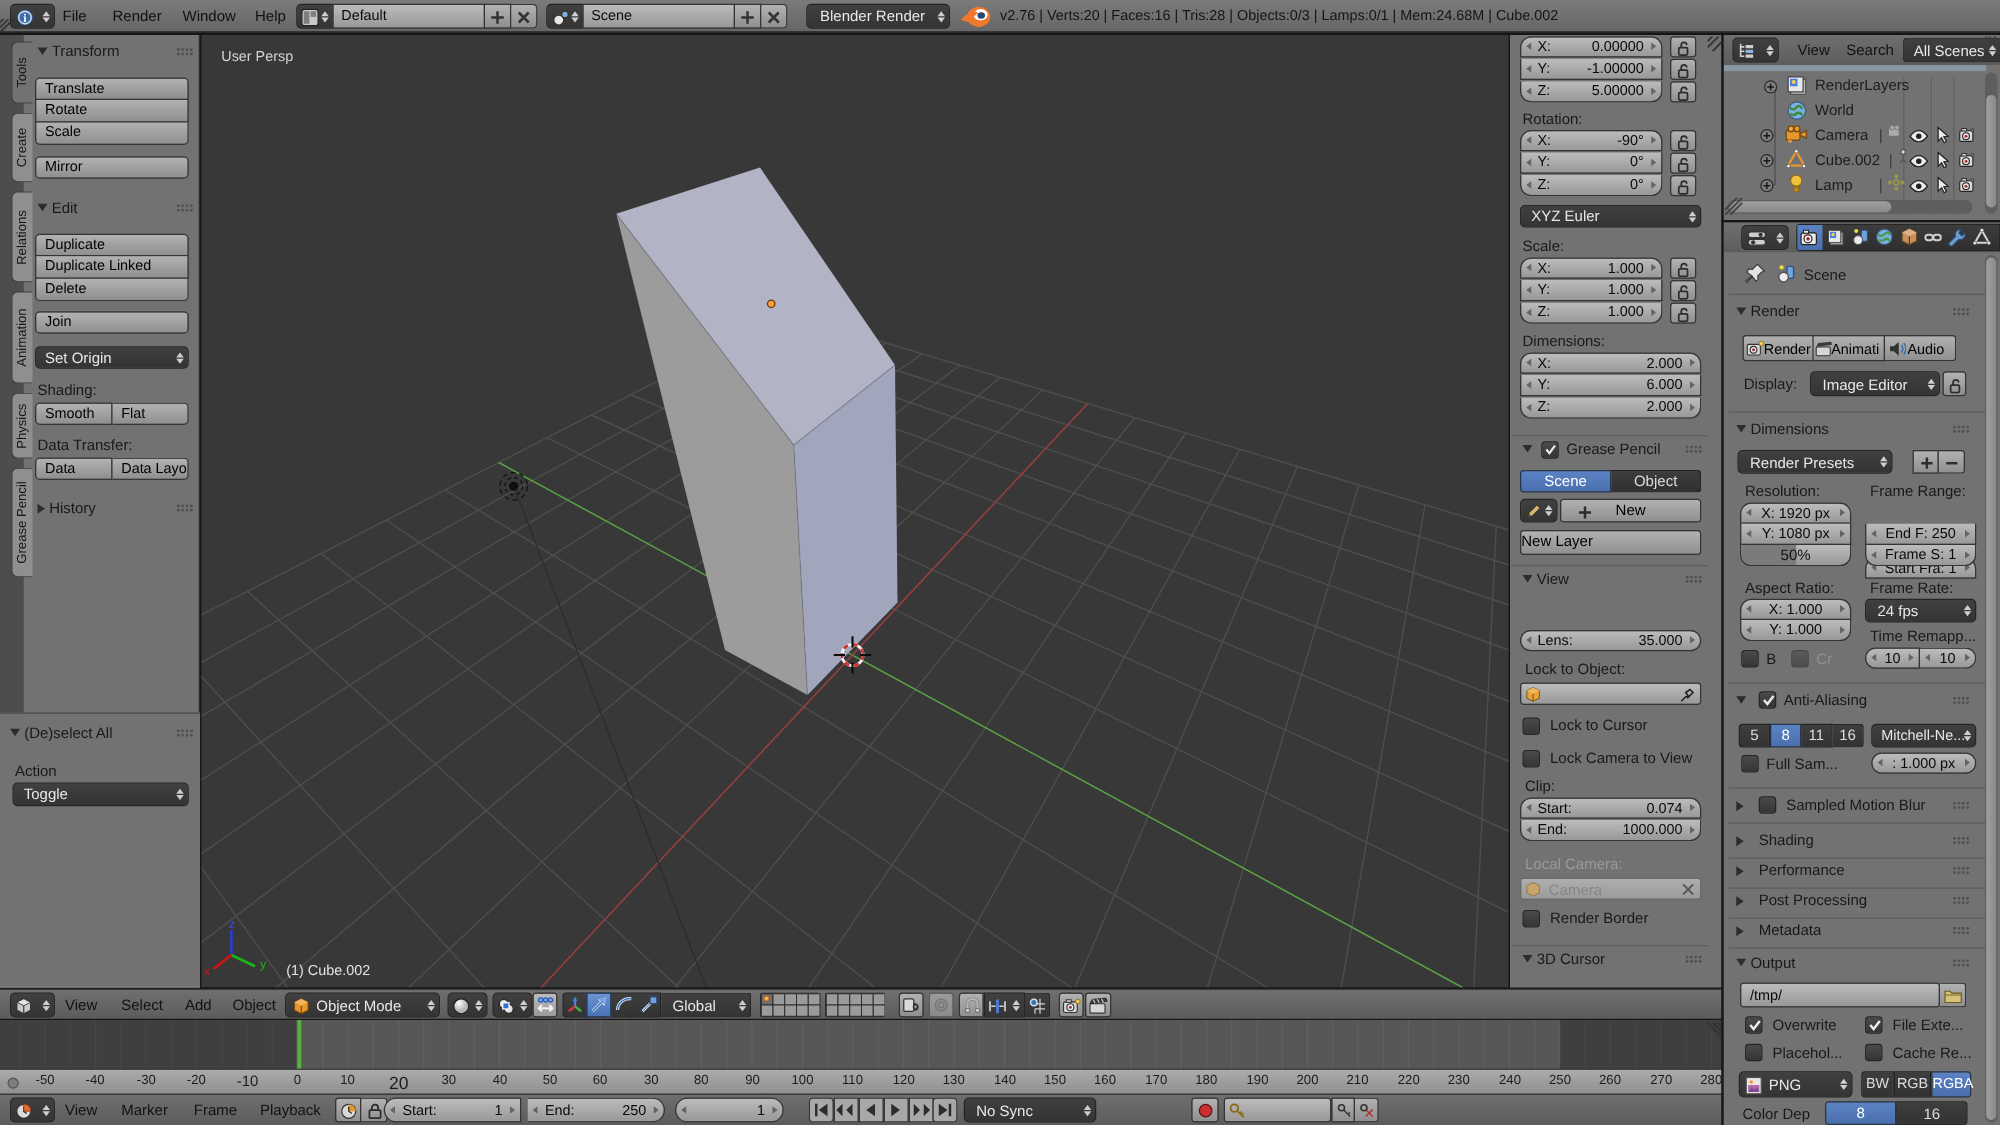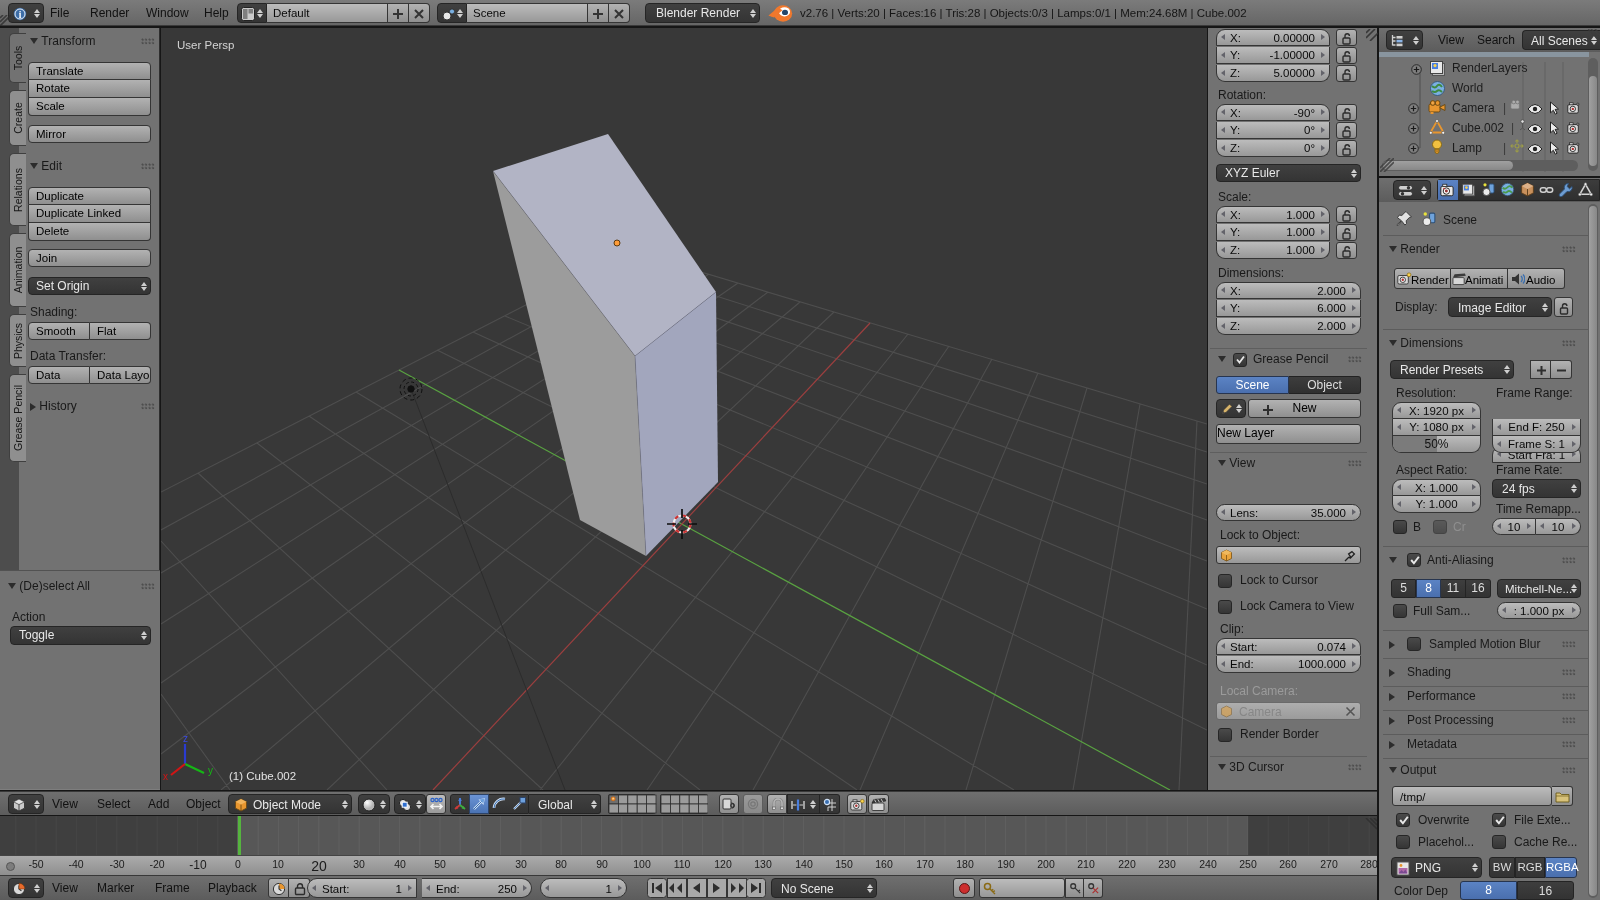--- a/index.html
+++ b/index.html
@@ -678,21 +678,21 @@
       <g fill="#2d2d2d">
         <path d="M5 5v10h2V5zM15 5l-7 5 7 5z"></path>
         <path d="M27 5l-5 5 5 5zM35 5l-5 5 5 5z"></path>
         <path d="M53 5l-7 5 7 5z"></path>
         <path d="M66 5l7 5-7 5z"></path>
         <path d="M84 5l5 5-5 5zM92 5l5 5-5 5z"></path>
         <path d="M112 5v10h2V5zM104 5l7 5-7 5z"></path>
       </g>
     </svg>
     <div class="abs ddark" style="left:771px;top:2px;width:106px;height:20px">
-          <span class="abs" style="left:9px;top:1px;line-height:18px">No Scene</span>
+          <span class="abs" style="left:9px;top:1px;line-height:18px">No Sync</span>
           <div class="updn">
             <i class="u"></i>
             <i class="d"></i>
           </div>
         </div>
     <div class="abs btn" style="left:953px;top:2px;width:22px;height:20px;border-radius:3px">
           <div class="abs" style="left:5px;top:4px;width:11px;height:11px;border-radius:50%;background:#cc2d2d;border:1px solid #5d1515"></div>
         </div>
     <div class="abs pill" style="left:979px;top:2px;width:86px;height:20px;border-radius:3px">
       <svg class="abs" style="left:3px;top:3px" width="14" height="14" viewBox="0 0 14 14">

